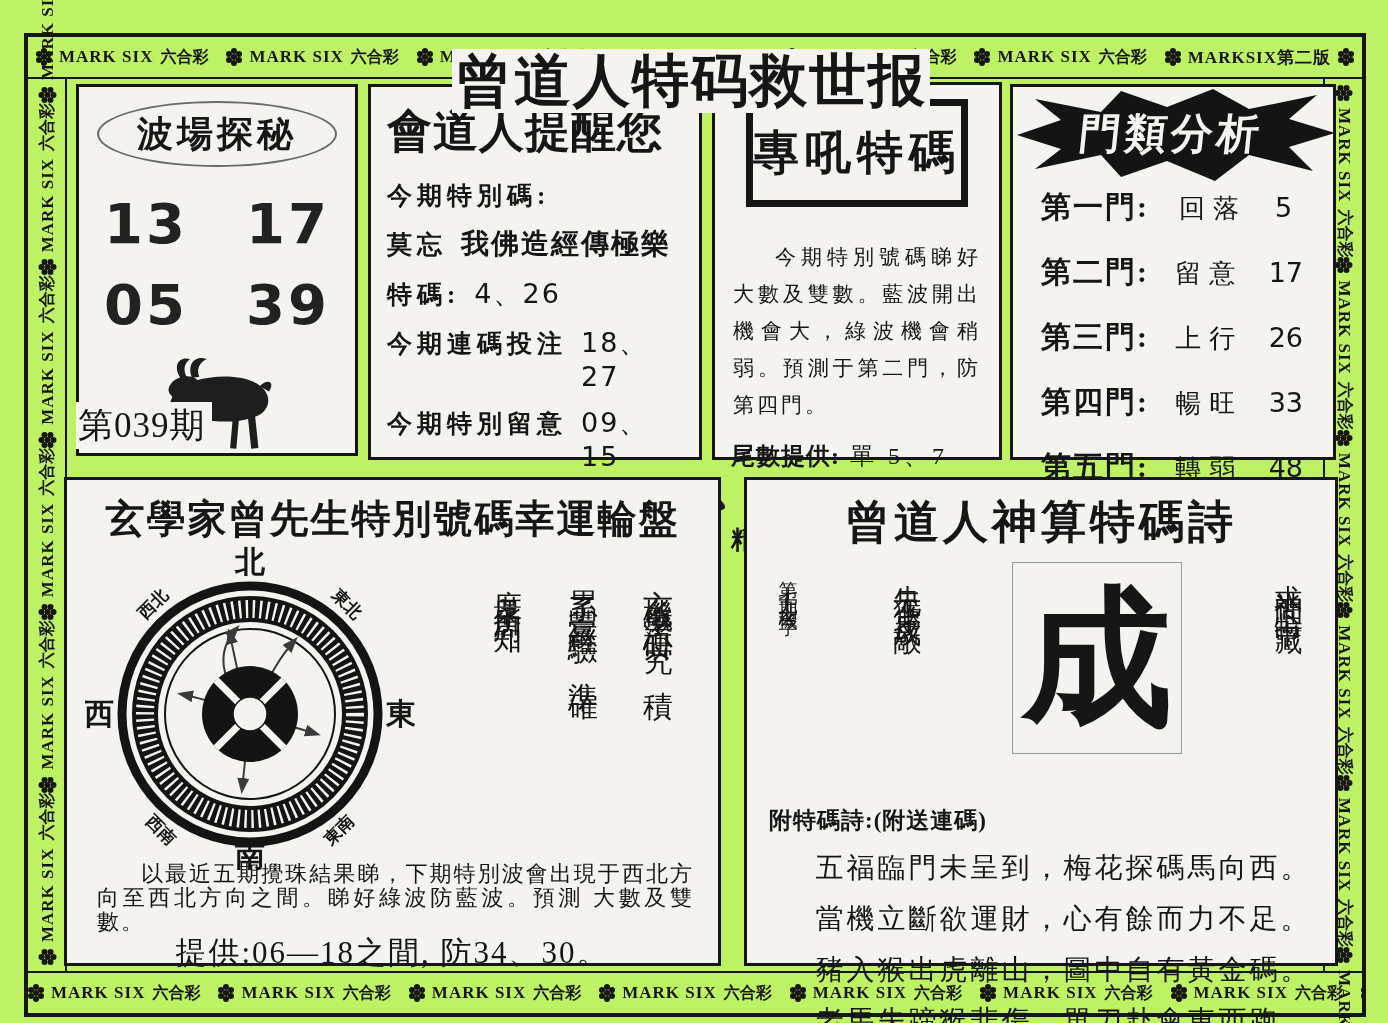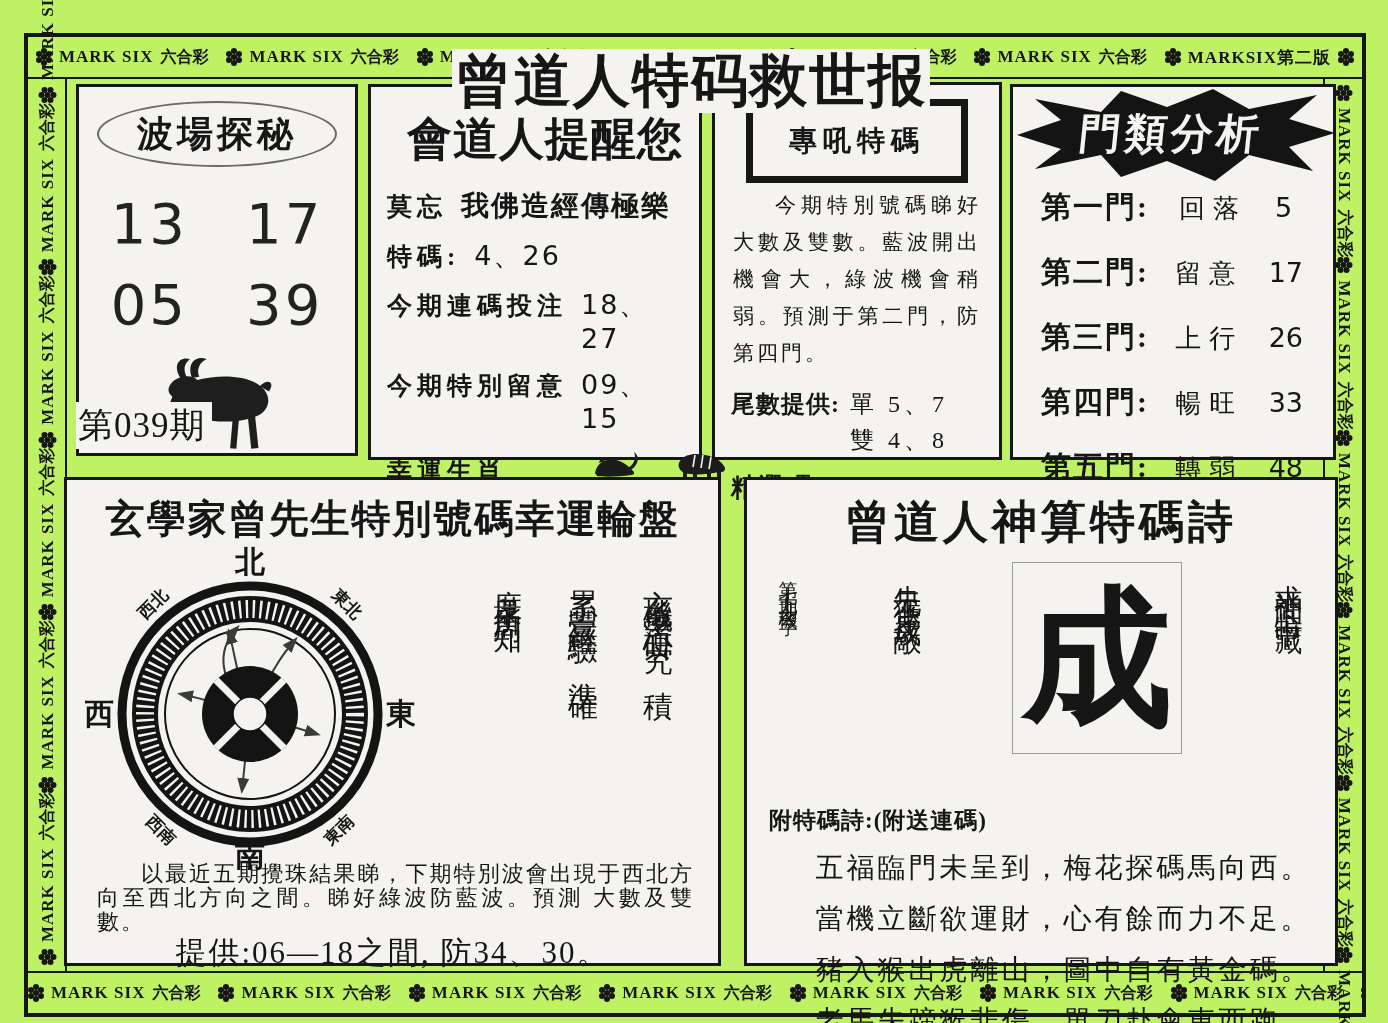--- a/index.html
+++ b/index.html
@@ -30,41 +30,41 @@
     display:flex;align-items:center;justify-content:center;font-family:"Liberation Serif",serif;
     font-weight:bold;font-size:57px;letter-spacing:2px;margin-top:35px;}
 
   
   .box{position:absolute;border:3px solid #161616;background:#f4f3ef;z-index:3;box-sizing:border-box;}
 
   
   .box1{left:76px;top:84px;width:282px;height:372px;}
   .oval{margin:14px auto 0;width:236px;height:62px;border:2px solid #6a6a66;border-radius:50%;
     display:flex;align-items:center;justify-content:center;font-family:"Liberation Serif",serif;font-weight:bold;font-size:36px;letter-spacing:4px;}
-  .numrow{display:flex;justify-content:center;gap:58px;font-family:"DejaVu Sans",sans-serif;font-size:56px;letter-spacing:3px;color:#222;}
+  .numrow{display:flex;justify-content:center;gap:58px;font-family:"DejaVu Sans",sans-serif;font-size:56px;letter-spacing:3px;color:#222;font-weight:bold;}
   .numrow.r1{margin-top:24px;}
   .numrow.r2{margin-top:16px;}
   .goat-wrap{display:flex;justify-content:center;margin-top:18px;}
   .issue{position:absolute;left:76px;top:402px;z-index:5;background:#f4f3ef;padding:0 6px 0 2px;
     font-family:"Liberation Serif",serif;font-size:35px;letter-spacing:1px;}
 
   
   .box2{left:368px;top:84px;width:334px;height:376px;padding:10px 16px 0 16px;}
-  .box2 h2{margin:12px 0 18px;text-align:right;font-family:"Liberation Serif",serif;font-weight:bold;font-size:45px;letter-spacing:1px;}
+  .box2 h2{margin:4px 0 18px;text-align:left;font-family:"Liberation Serif",serif;font-weight:bold;font-size:45px;letter-spacing:1px;}
   .trow{display:flex;align-items:baseline;gap:14px;margin-bottom:13px;}
   .tlabel{font-family:"Liberation Serif",serif;font-weight:bold;font-size:25px;letter-spacing:5px;white-space:nowrap;}
   .tval{font-family:"Liberation Serif",serif;font-weight:bold;font-size:28px;letter-spacing:2px;}
   .tval.num{font-family:"DejaVu Sans",sans-serif;font-weight:normal;font-size:27px;}
   .tval.green{font-size:36px;margin-left:110px;}
   .zodiac{display:flex;gap:34px;margin-left:70px;align-items:center;}
 
   
   .box3{left:712px;top:82px;width:290px;height:378px;padding:10px 16px 0 16px;}
-  .shout-title{width:208px;margin:4px auto 4px;border:7px solid #161616;padding:16px 0;text-align:center;
-    font-family:"Liberation Serif",serif;font-weight:bold;font-size:28px;letter-spacing:6px;}
+  .shout-title{width:208px;margin:4px auto 32px;border:7px solid #161616;padding:16px 0;text-align:center;
+    font-family:"Liberation Serif",serif;font-weight:bold;font-size:46px;letter-spacing:6px;}
   .shout-body{font-family:"Liberation Serif",serif;font-size:21px;line-height:37px;letter-spacing:3px;text-indent:2em;text-align:justify;margin:0 2px;}
   .tails{display:flex;gap:10px;margin:16px 0 10px;align-items:flex-start;}
   .tails .tlabel{font-size:24px;letter-spacing:1px;}
   .tailcol{display:flex;flex-direction:column;gap:4px;font-family:"Liberation Serif",serif;font-size:24px;letter-spacing:4px;}
   .select-row{display:flex;gap:10px;align-items:baseline;margin-top:14px;}
   .select-row .tlabel{font-size:26px;letter-spacing:1px;}
   .select-row .tval{font-family:"DejaVu Sans",sans-serif;font-weight:normal;font-size:25px;}
 
   
   .box4{left:1010px;top:84px;width:326px;height:376px;}
@@ -278,20 +278,23 @@
           <rect x="84" y="58" width="6" height="32" transform="rotate(5 87 74)"></rect>
           <rect x="101" y="54" width="7" height="36" transform="rotate(-6 104 72)"></rect>
         </g>
       </svg>
     </div>
   </div>
   <div class="issue">第039期</div>
 
   <div class="box box2">
     <h2>會道人提醒您</h2>
+    <div class="trow">
+      <span class="tlabel">今期特別碼:</span>
+    </div>
     <div class="trow">
       <span class="tlabel">莫忘</span>
       <span class="tval">我佛造經傳極樂</span>
     </div>
     <div class="trow">
       <span class="tlabel">特碼:</span>
       <span class="tval num">4、26</span>
     </div>
     <div class="trow">
       <span class="tlabel">今期連碼投注</span>

